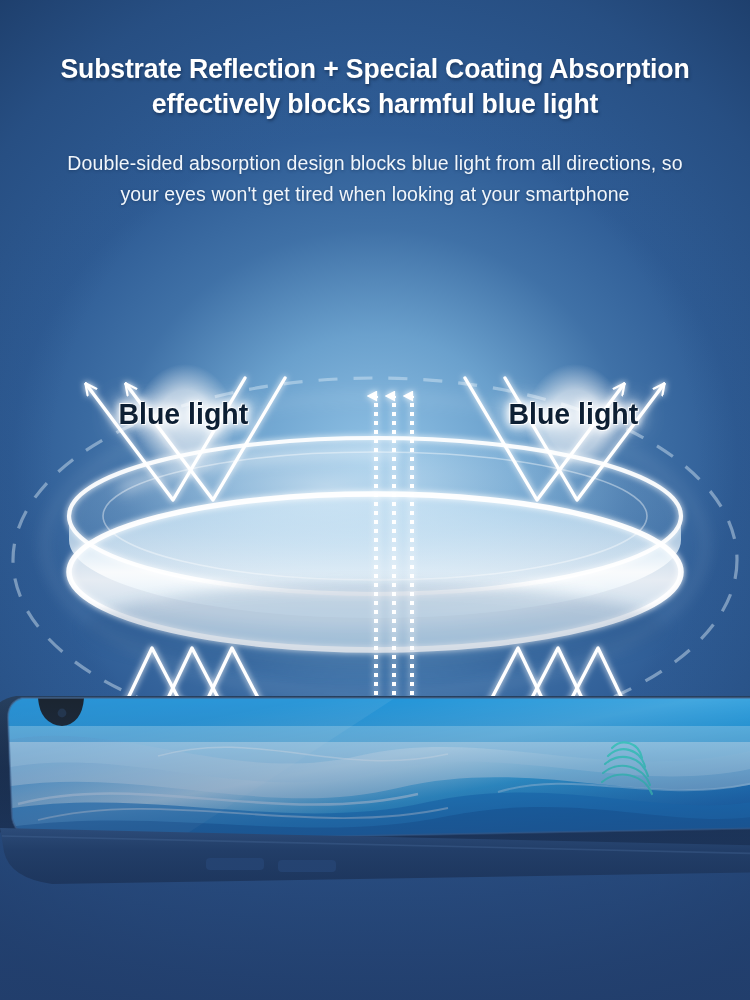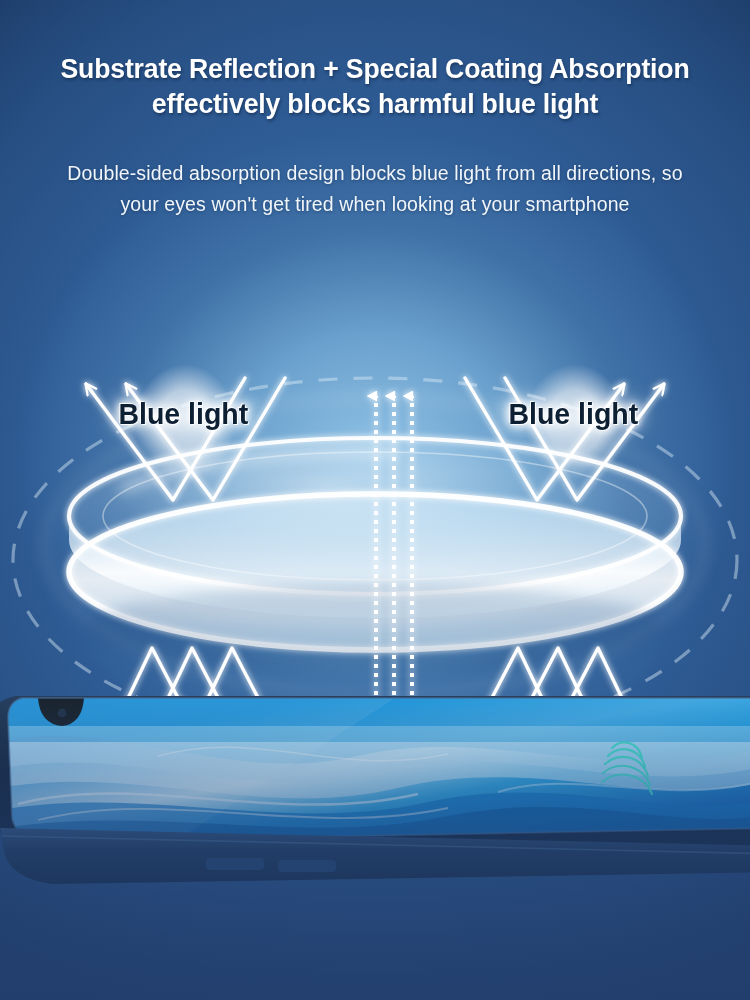--- a/index.html
+++ b/index.html
@@ -48,21 +48,21 @@
   .title{
     color:#ffffff;
     font-size:27.5px;
     font-weight:bold;
     line-height:1.27;
     letter-spacing:-0.2px;
     text-shadow:1px 2px 3px rgba(14,34,64,0.55);
     transform:scaleX(0.97);
   }
   .subtitle{
-    margin-top:36px;
+    margin-top:26px;
     color:#f1f6fb;
     font-size:19.5px;
     line-height:1.58;
     letter-spacing:0.1px;
     text-shadow:0 1px 3px rgba(18,42,78,0.45);
     padding:0 48px;
   }
 
   
   .diagram{

